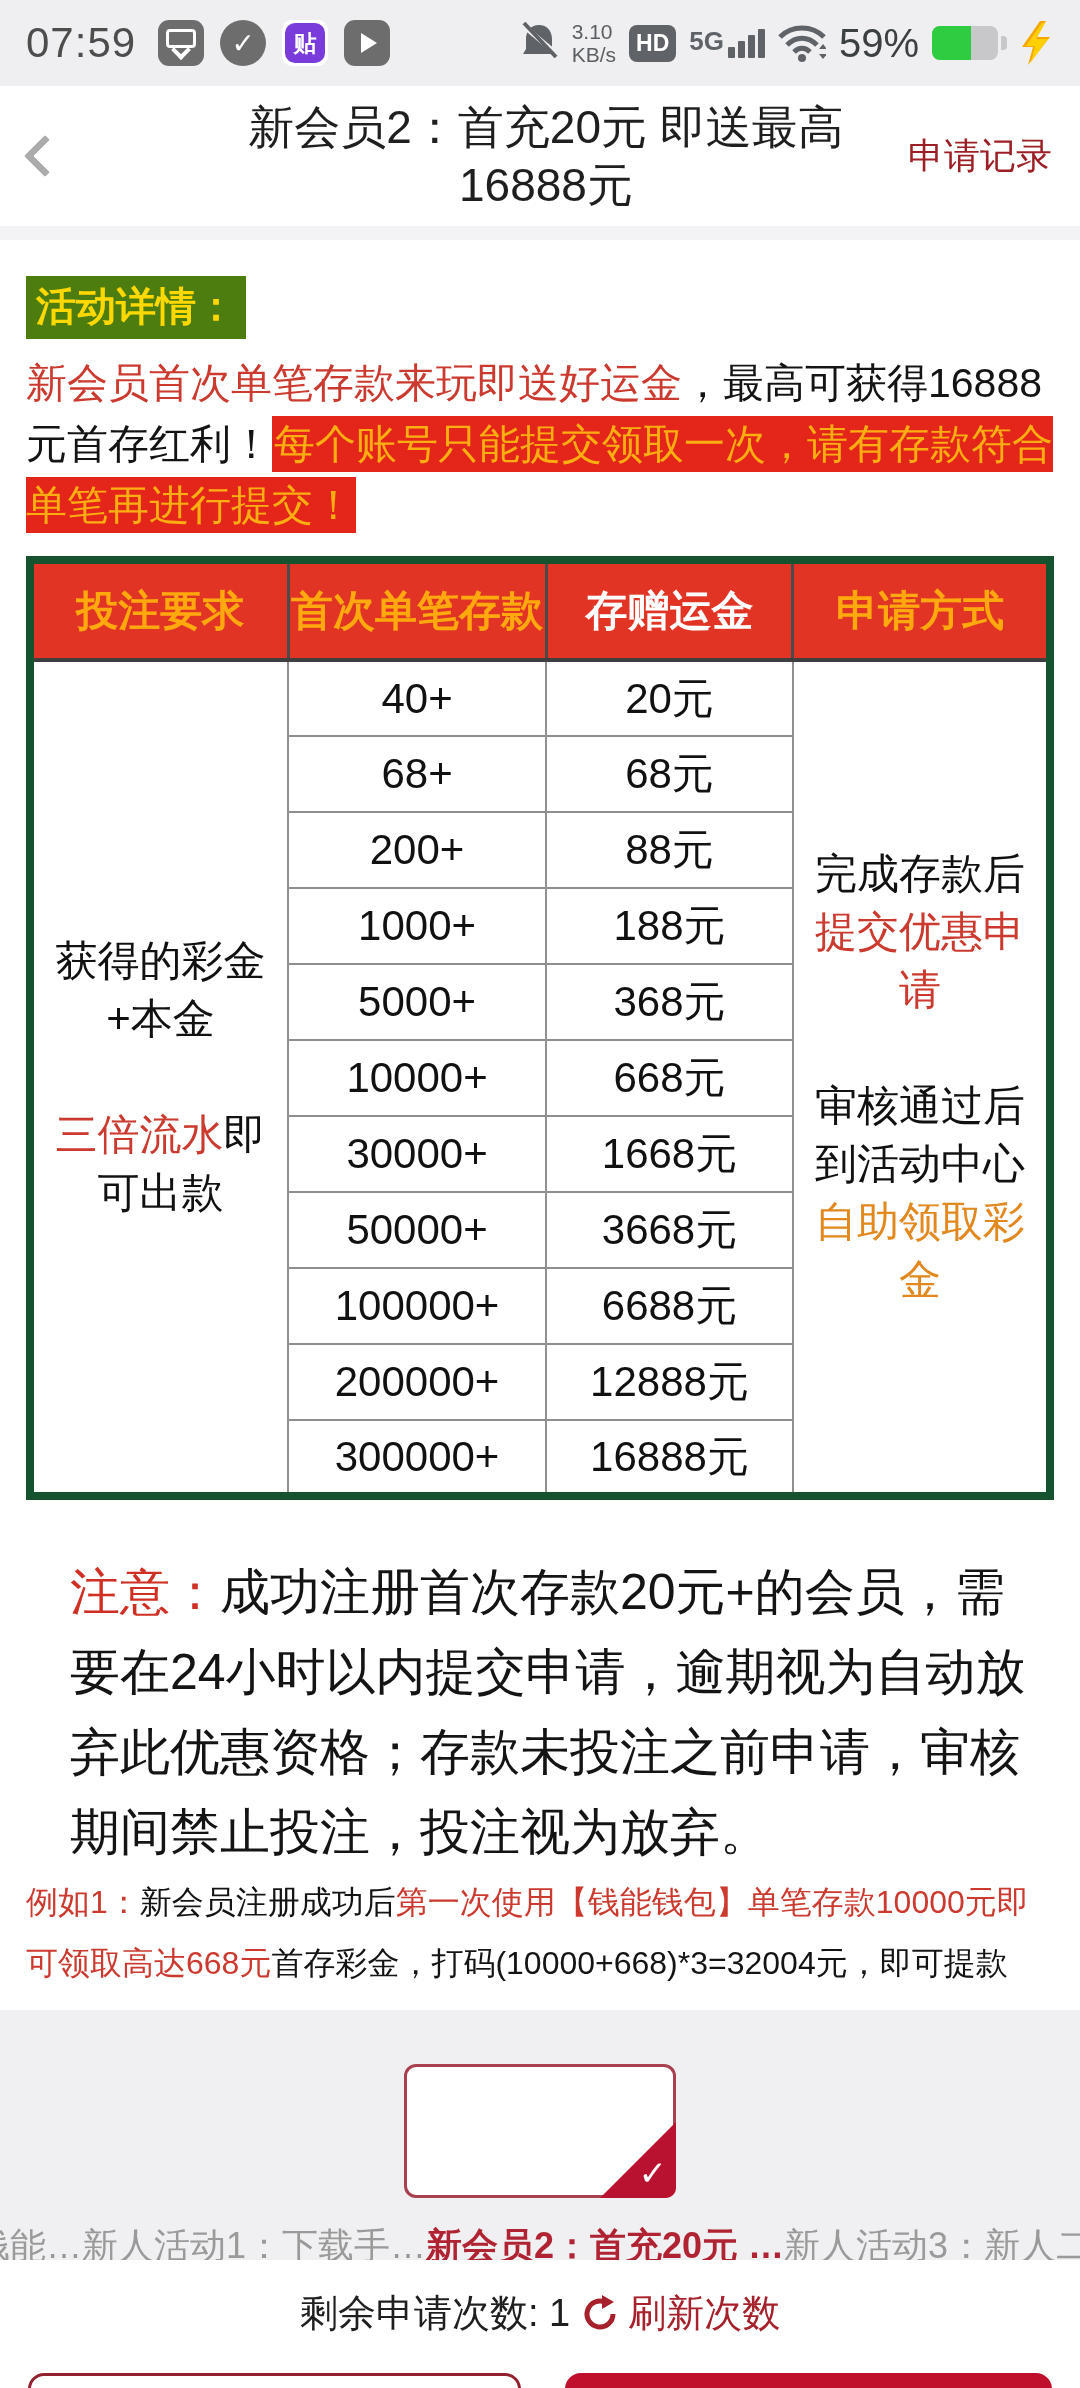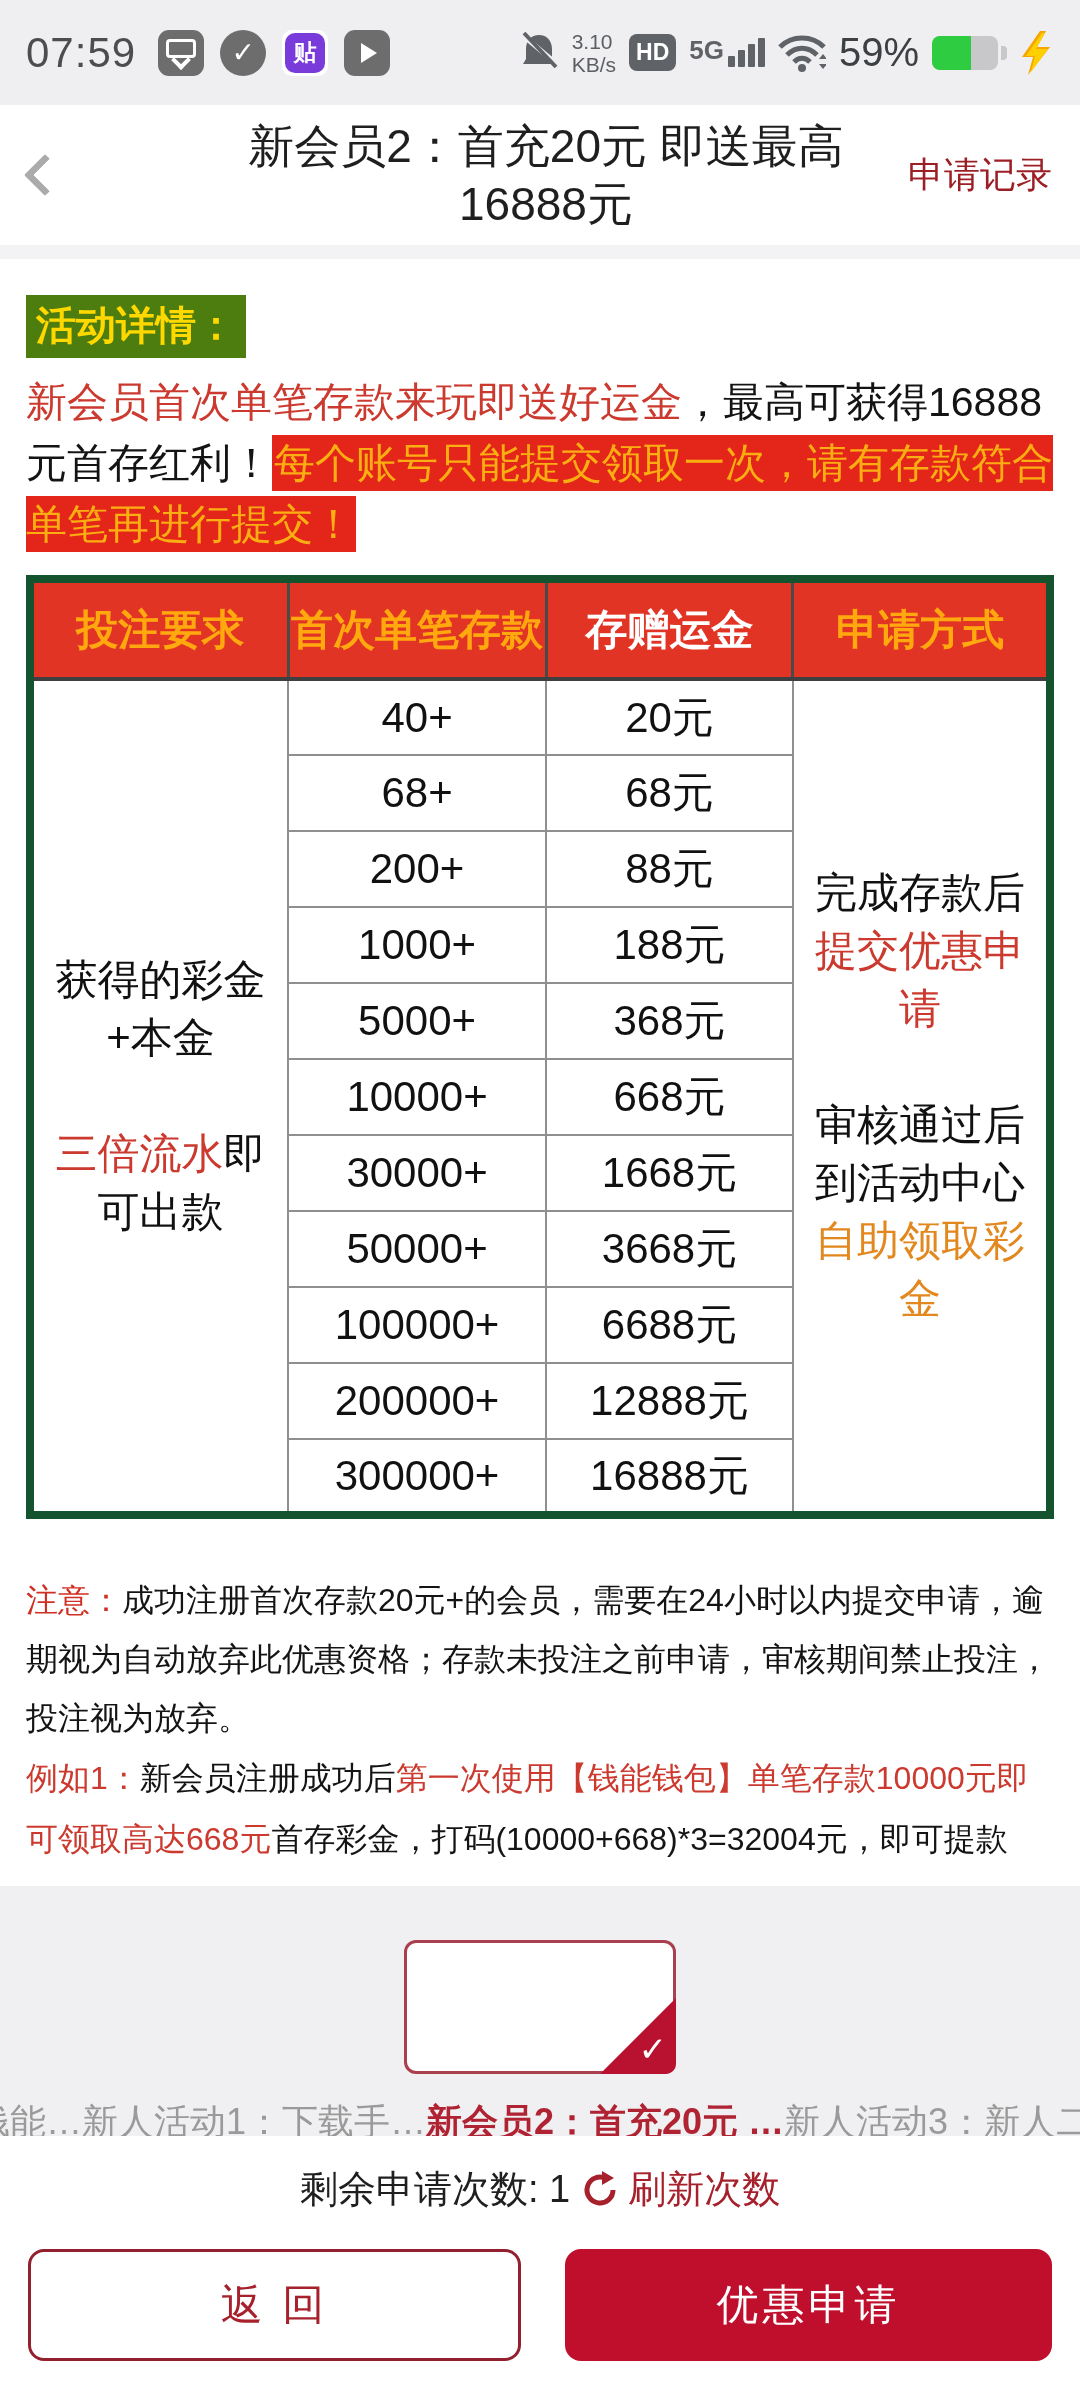--- a/index.html
+++ b/index.html
@@ -2,21 +2,21 @@
 <html><head>
 <meta charset="utf-8">
 <style>
   * { box-sizing: border-box; margin: 0; padding: 0; }
   html,body { width:1080px; }
   body {
     height:2388px; background:#ffffff; overflow:hidden; position:relative;
     font-family:"Liberation Sans","DejaVu Sans",sans-serif; color:#141414;
   }
   
-  .statusbar{ height:105px; background:#efeff1; display:flex; align-items:center; padding:8px 26px; }
+  .statusbar{ height:86px; background:#efeff1; display:flex; align-items:center; padding:8px 26px; }
   .sb-time{ font-size:42px; color:#4d4d4d; letter-spacing:1px; }
   .sb-apps{ display:flex; align-items:center; gap:16px; margin-left:22px; }
   .mini{ width:46px; height:46px; border-radius:11px; background:#6d6d6d; position:relative; display:flex; align-items:center; justify-content:center; }
   .mini.tray::before{ content:""; position:absolute; top:9px; left:8px; right:8px; height:13px; border:3px solid #fff; border-radius:4px; }
   .mini.tray::after{ content:""; position:absolute; bottom:9px; left:50%; transform:translateX(-50%) rotate(45deg); width:10px; height:10px; border-right:4px solid #fff; border-bottom:4px solid #fff; }
   .mini.circle{ border-radius:50%; }
   .check-glyph{ color:#fff; font-size:28px; font-weight:bold; }
   .mini.tieba{ background:#ffffff; border-radius:10px; }
   .tieba-in{ width:40px; height:40px; border-radius:10px; background:#7a3bdb; color:#fff; font-size:23px; font-weight:bold; display:flex; align-items:center; justify-content:center; }
   .play-tri{ width:0; height:0; border-left:16px solid #fff; border-top:10px solid transparent; border-bottom:10px solid transparent; margin-left:4px; }
@@ -46,21 +46,21 @@
   
   table.bonus{ width:100%; margin-top:20px; border-collapse:collapse; border:8px solid #14532d; table-layout:fixed; }
   table.bonus th{ height:100px; background:#e23425; color:#ffa90e; font-size:42px; font-weight:bold; border-bottom:4px solid #3f3f3f; border-left:3px solid #4a4a4a; }
   table.bonus th:first-child{ border-left:none; }
   table.bonus th.white{ color:#ffffff; }
   table.bonus td{ height:76px; border:2px solid #8f8f8f; text-align:center; font-size:42px; color:#111; background:#fff; }
   td.note-cell{ font-size:41px; line-height:58px; padding:10px 6px; }
   .cell-gap{ height:58px; }
   .t-orange{ color:#e2881f; }
   
-  p.note{ margin-top:52px; font-size:32px; line-height:59px; }
+  p.note{ margin-top:52px; font-size:50px; line-height:80px;margin-left:44px; }
   p.example{ font-size:32px; line-height:61px; }
   .lbl-red{ color:#d02f24; }
   
   .carousel{ margin-top:16px; height:250px; background:#f0f0f2; overflow:hidden; }
   .thumb{ width:272px; height:134px; margin:54px auto 0; background:#fff; border:3px solid #a8404f; border-radius:12px; position:relative; cursor:pointer; }
   .thumb-corner{ position:absolute; right:-3px; bottom:-3px; width:76px; height:76px; background:#b81230; clip-path:polygon(100% 0,100% 100%,0 100%); border-radius:0 0 10px 0; }
   .thumb-check{ position:absolute; right:6px; bottom:2px; color:#fff; font-size:34px; font-weight:bold; }
   .car-labels{ display:flex; justify-content:space-between; align-items:center; margin-top:24px; font-size:36px; color:#9a9a9a; white-space:nowrap; }
   .car-labels .item{ cursor:pointer; }
   .car-labels .item.first{ margin-left:-26px; }

